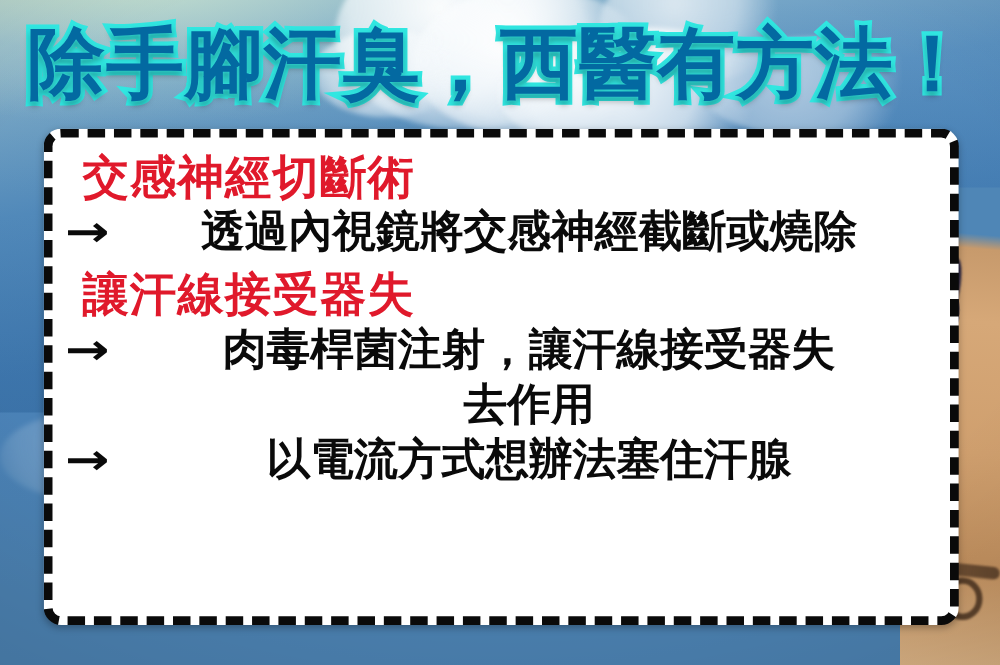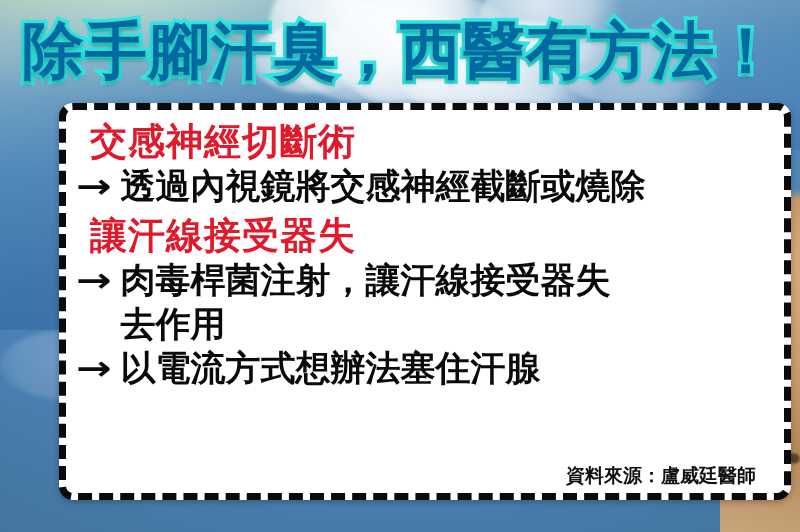--- a/index.html
+++ b/index.html
@@ -135,21 +135,20 @@
     position: absolute;
     left: 35px;
     top: 103px;
     width: 732px;
     height: 397px;
     background: #ffffff;
     border: 7px dashed #0a0a0a;
     border-radius: 14px;
     box-sizing: border-box;
     box-shadow: 0 2px 6px rgba(0,0,0,.28);
-    margin-left: 24px;
   }
   .card-inner {
     position: absolute;
     left: 10px;
     right: 10px;
     top: 4px;
     bottom: 4px;
   }
 
   .item { position: relative; }
@@ -179,20 +178,21 @@
     line-height: 44px;
     font-weight: 700;
     color: #0a0a0a;
     transform: scaleX(1.25);
     transform-origin: left center;
     padding-right: 8px;
   }
   .detail-text {
     flex: 1 1 auto;
     white-space: pre-line;
+    text-align: center;
   }
 
   .item1 .head { margin-top: 6px; }
   .item2 .head { margin-top: 6px; }
   .item3 .head { margin-top: 2px; }
 
   .credit {
     position: absolute;
     right: 18px;
     bottom: 2px;
@@ -251,18 +251,17 @@
         </div>
       </div>
 
       <div class="item item3">
         <div class="detail">
           <span class="arrow">→</span>
           <span class="detail-text">以電流方式想辦法塞住汗腺</span>
         </div>
       </div>
 
-      <div class="credit">資料來源：盧威廷醫師</div>
 
     </div>
   </div>
 
 </div>
 
 </body></html>

